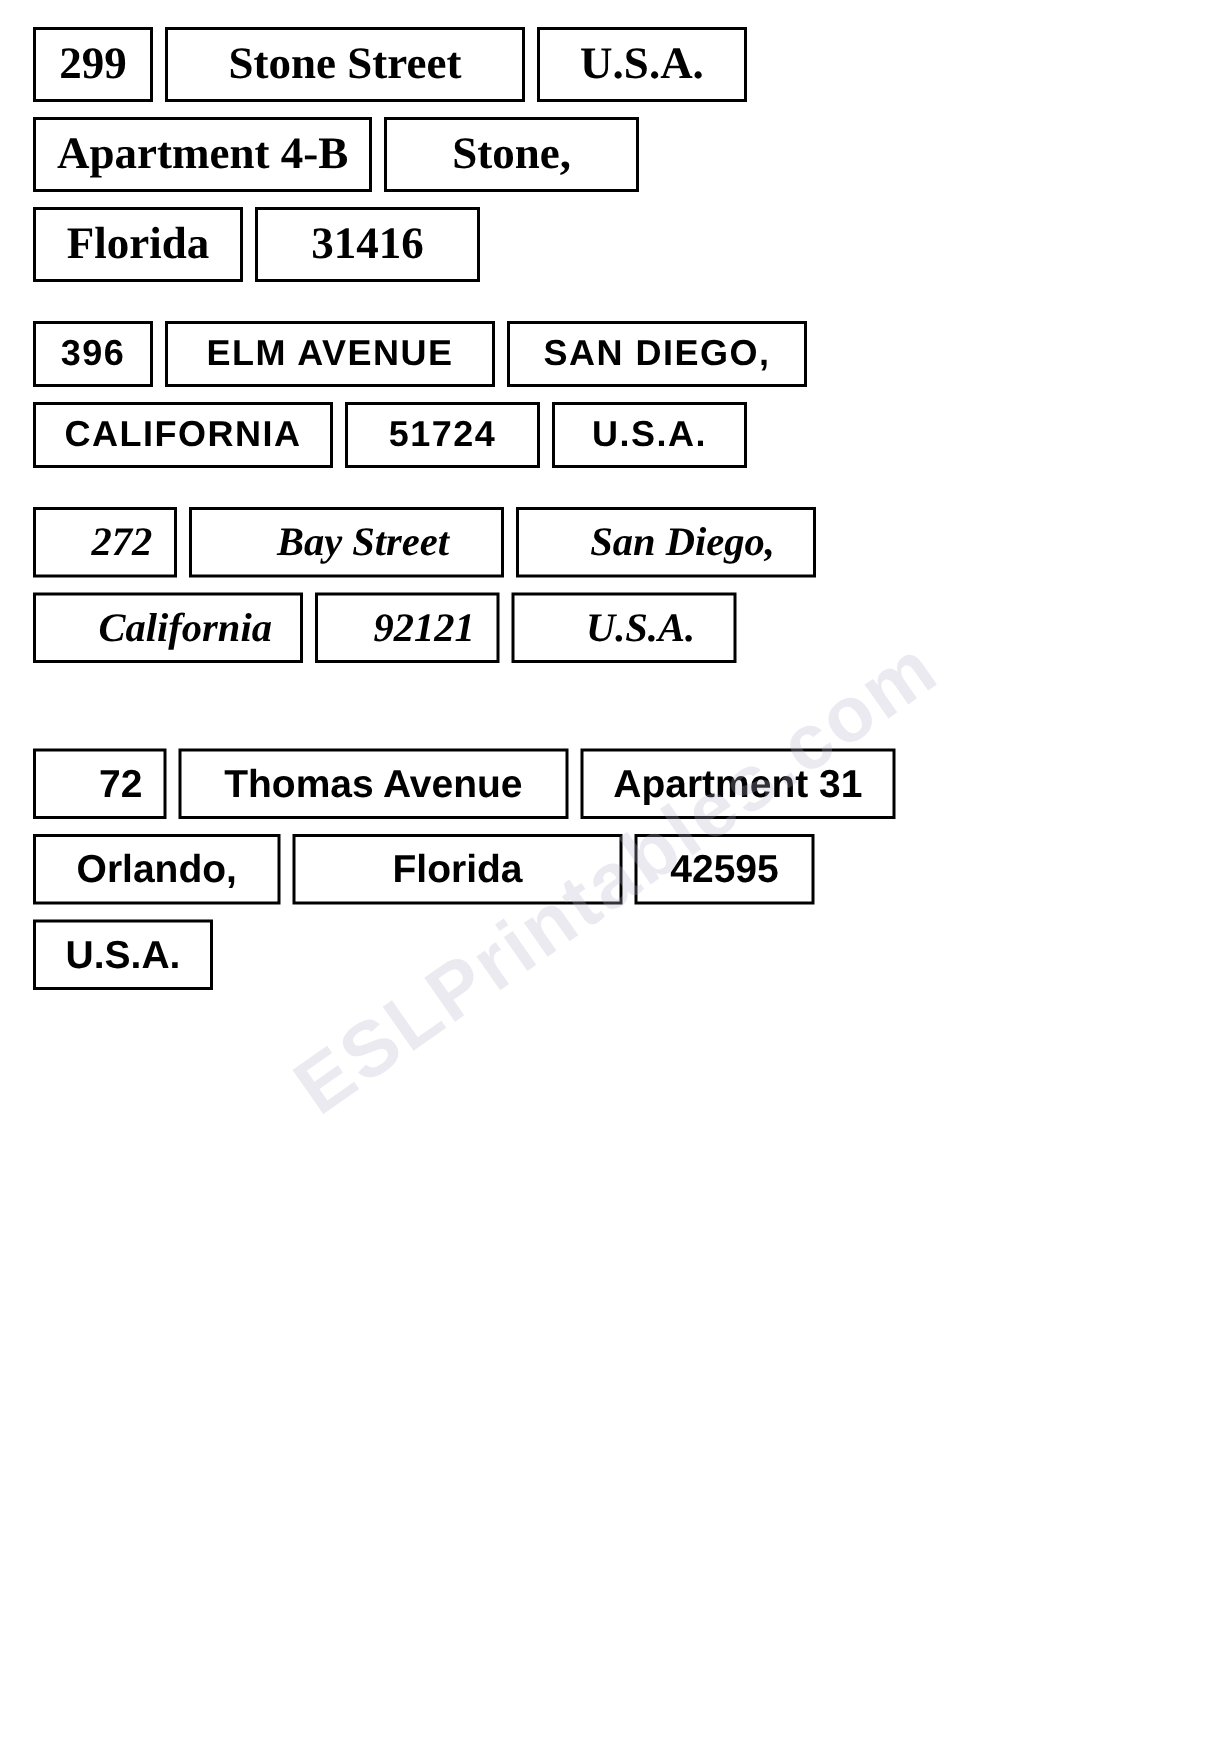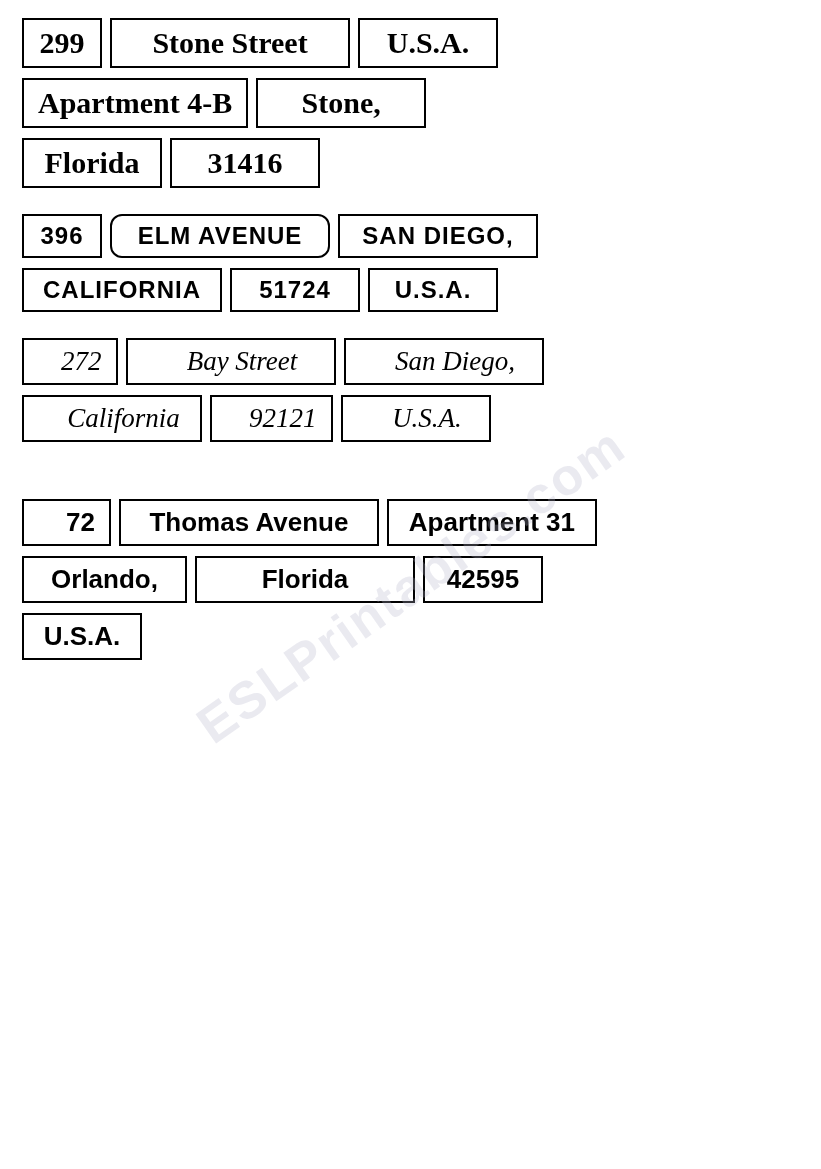--- a/index.html
+++ b/index.html
@@ -51,21 +51,21 @@
     }
 
     
     .s1 .addr-box { }
     .s1 .t { font-family: 'Georgia', serif; font-weight: 900; font-size: 30px; }
 
     
     .s2 .t { font-family: 'Arial Narrow', Arial, sans-serif; font-weight: 700; font-size: 24px; text-transform: uppercase; letter-spacing: 1px; }
 
     
-    .s3 .t { font-family: Georgia, serif; font-style: italic; font-size: 27px; font-weight: normal; margin-left: 23px; }
+    .s3 .t { font-family: Georgia, serif; font-style: italic; font-size: 27px; font-weight: bold; margin-left: 23px; }
 
     
     .s4 .t { font-family: 'Arial Black', Arial, sans-serif; font-weight: 900; font-size: 26px; }
   </style>
 </head>
 <body>
 
 <div class="watermark">ESLPrintables.com</div>
 
 <div id="addresses-container">
@@ -96,21 +96,21 @@
         <div class="addr-box" style="min-width: 150px;">
           <span class="t">31416</span>
         </div>
       </div>
     </div>
     <div class="address-section s2">
       <div class="addr-row">
         <div class="addr-box" style="min-width: 80px;">
           <span class="t">396</span>
         </div>
-        <div class="addr-box" style="min-width: 220px; border-radius: 12px;">
+        <div class="addr-box" style="min-width: 220px;">
           <span class="t">ELM AVENUE</span>
         </div>
         <div class="addr-box" style="min-width: 200px;">
           <span class="t">SAN DIEGO,</span>
         </div>
       </div>
       <div class="addr-row">
         <div class="addr-box" style="min-width: 200px;">
           <span class="t">CALIFORNIA</span>
         </div>

